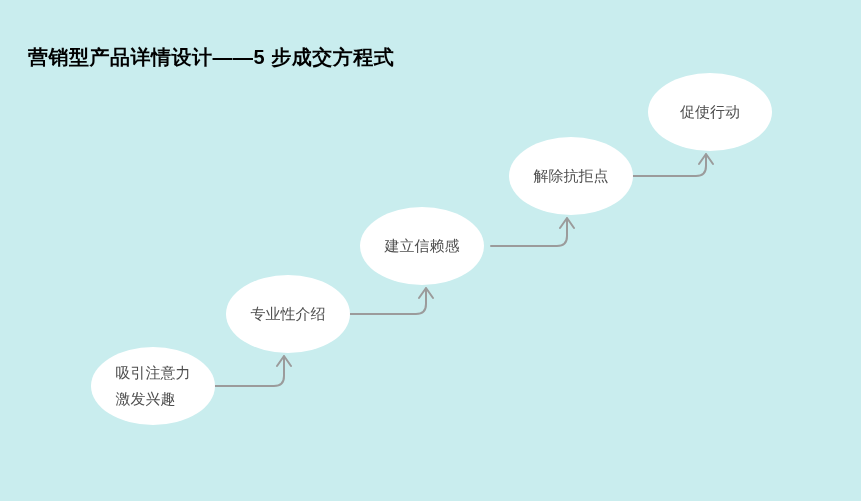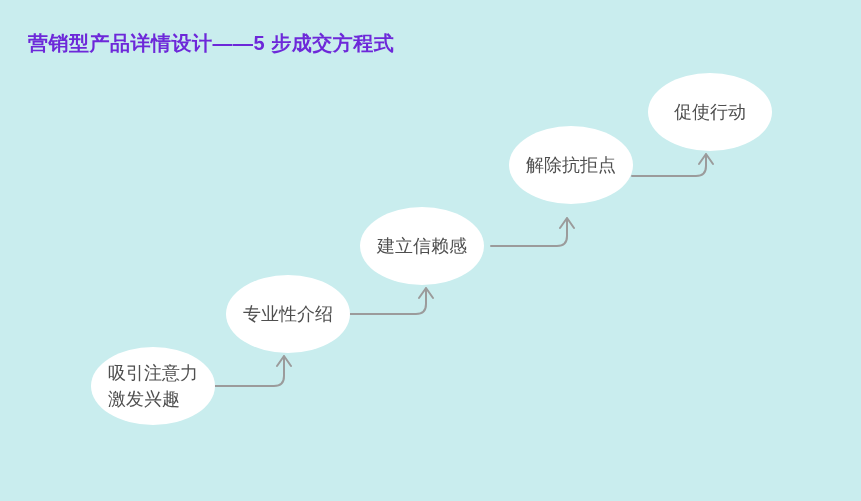--- a/index.html
+++ b/index.html
@@ -14,54 +14,54 @@
     font-family: "Liberation Sans", sans-serif;
   }
   .canvas {
     position: relative;
     width: 861px;
     height: 501px;
   }
   .title {
     position: absolute;
     left: 28px;
-    top: 30px;
+    top: 44px;
     margin: 0;
     font-size: 20px;
     font-weight: bold;
     letter-spacing: 0.5px;
-    color: #6d28d9;
+    color: #000000;
     white-space: nowrap;
   }
   .connectors {
     position: absolute;
     left: 0;
     top: 0;
   }
   .node {
     position: absolute;
     width: 124px;
     height: 78px;
     background: #ffffff;
     border-radius: 50%;
     display: flex;
     align-items: center;
     justify-content: center;
   }
   .node .label {
-    font-size: 18px;
+    font-size: 15px;
     line-height: 26px;
     color: #4f4f4f;
     white-space: pre-line;
     text-align: left;
   }
   .node1 { left: 91px;  top: 347px; }
   .node2 { left: 226px; top: 275px; }
   .node3 { left: 360px; top: 207px; }
-  .node4 { left: 509px; top: 126px; }
+  .node4 { left: 509px; top: 137px; }
   .node5 { left: 648px; top: 73px;  }
 </style>
 </head>
 <body>
 
 <div class="canvas">
 
   <h1 class="title">营销型产品详情设计——5 步成交方程式</h1>
 
   <svg class="connectors" width="861" height="501" viewBox="0 0 861 501">

